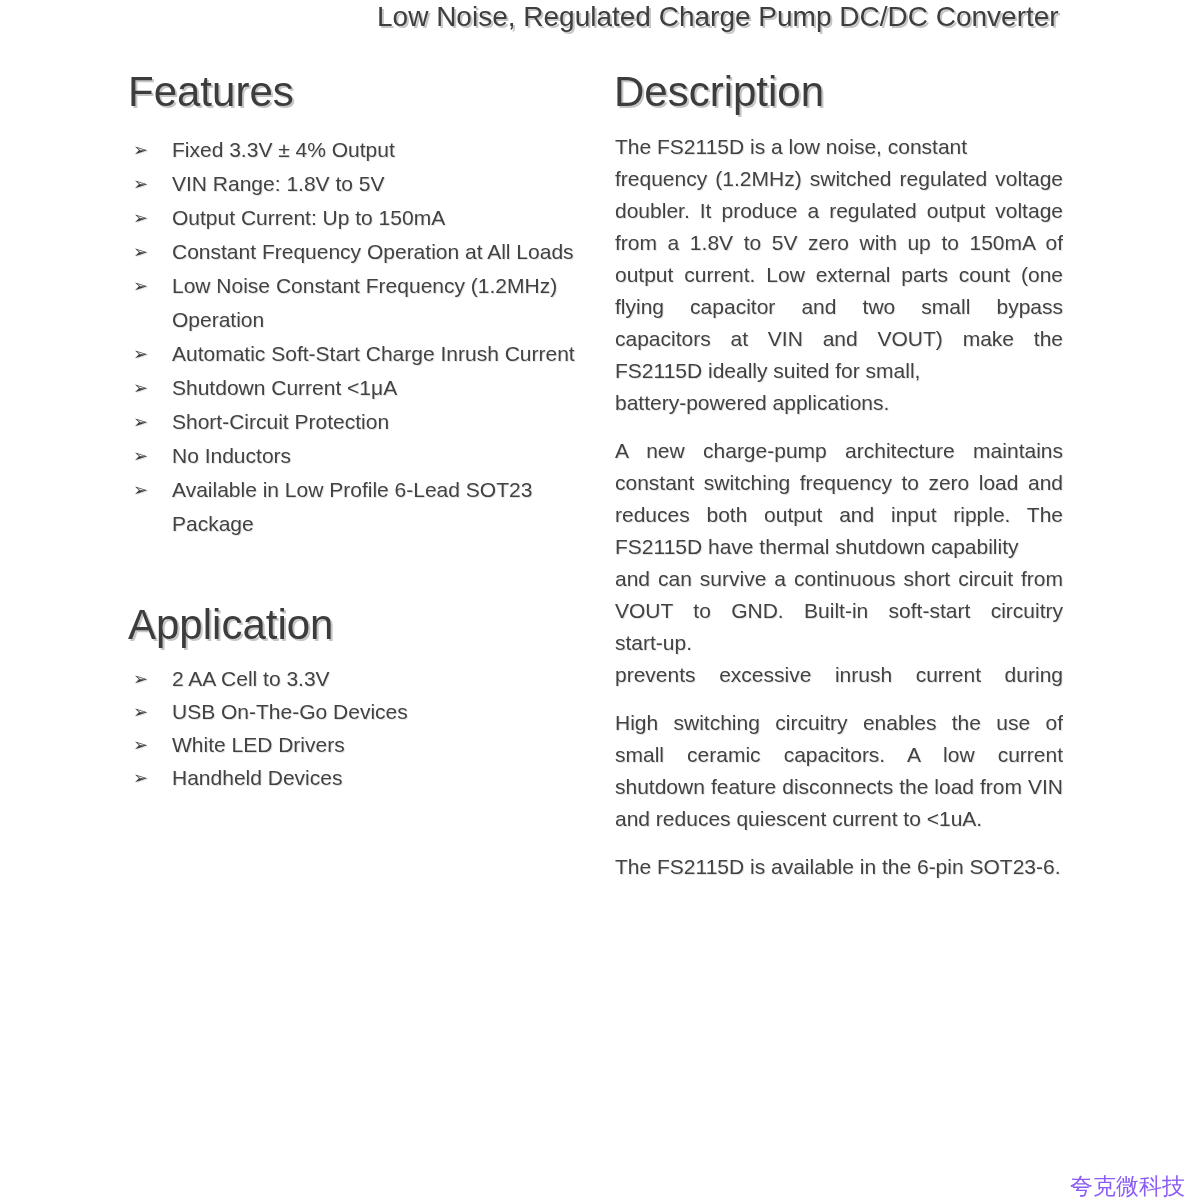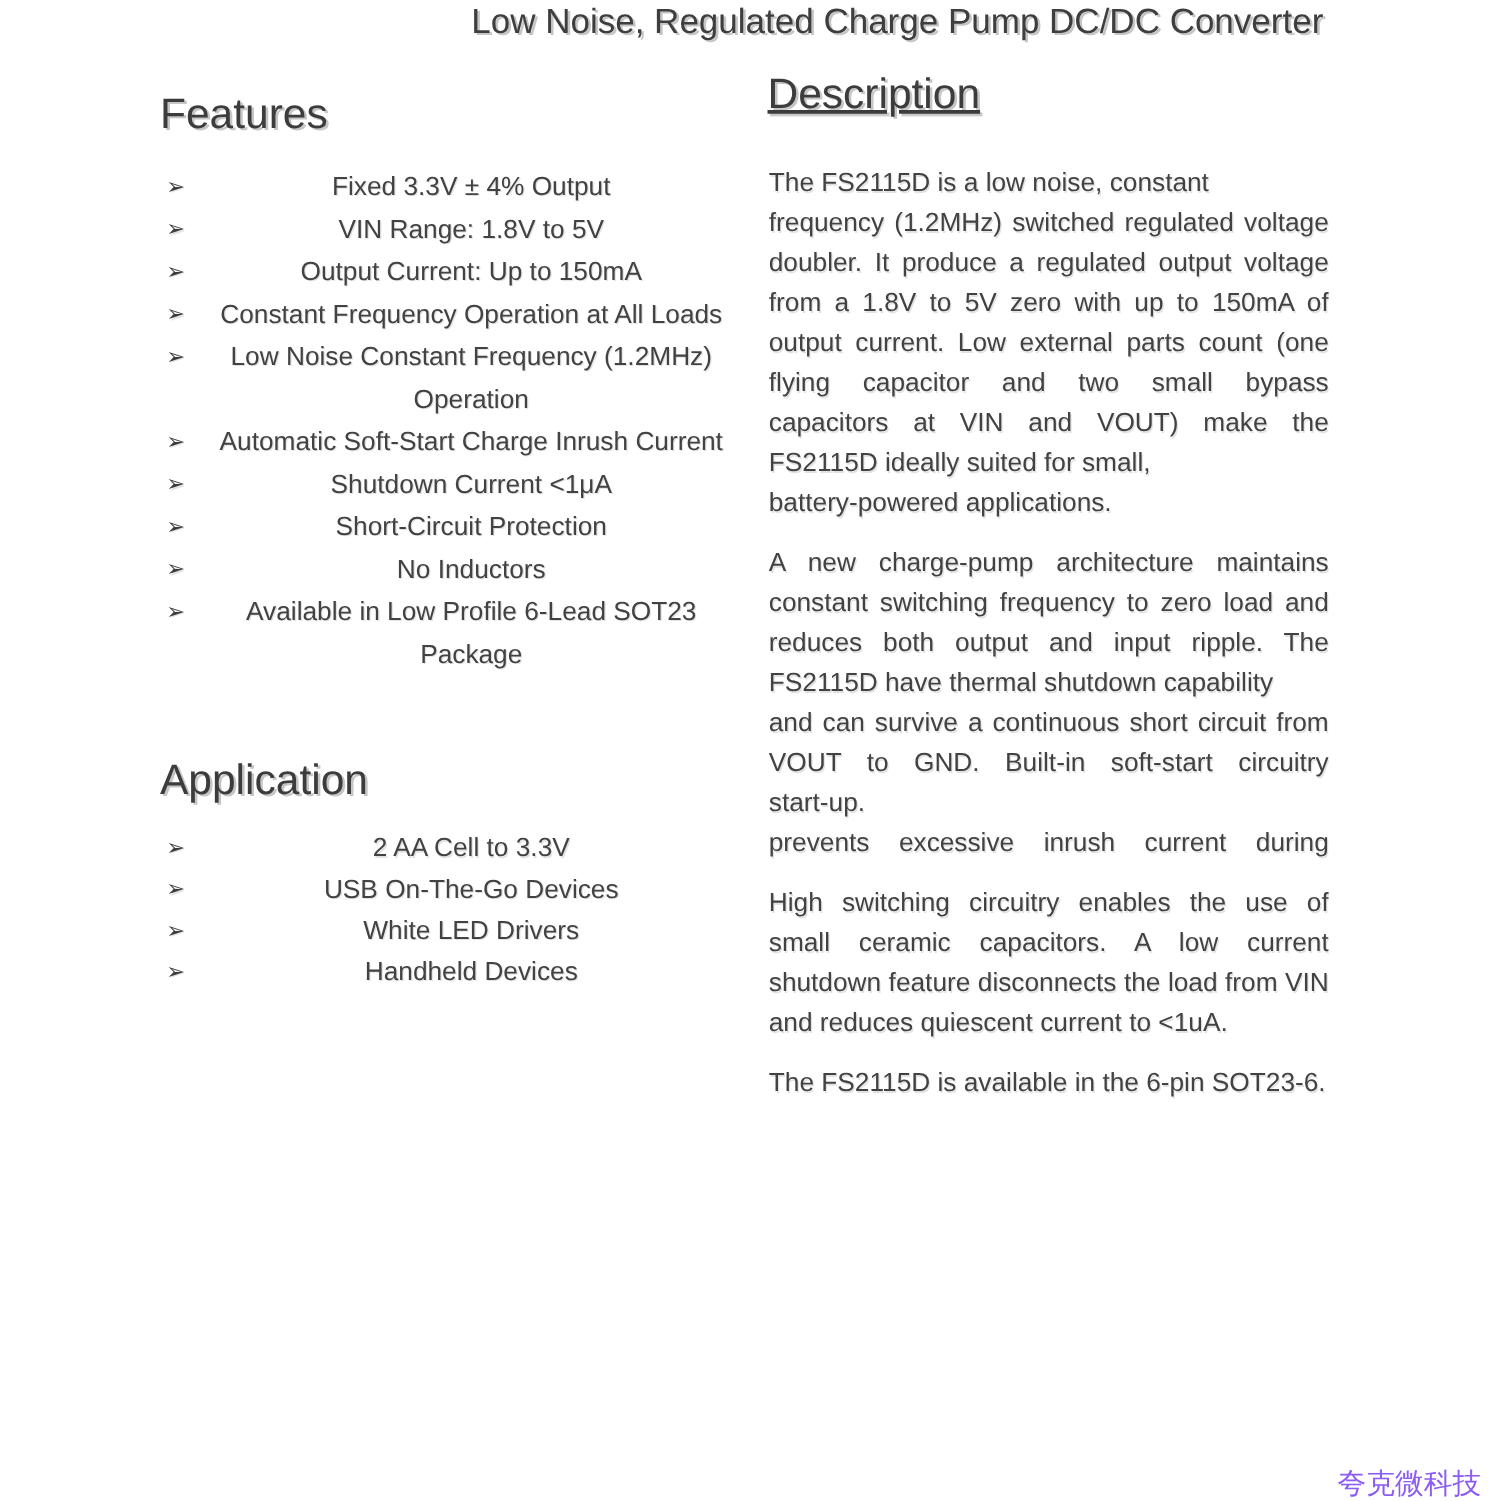--- a/index.html
+++ b/index.html
@@ -17,43 +17,43 @@
     left:377px; top:0px;
     font-size:28px;
     line-height:34px;
     color:#3e3e3e;
     text-shadow:2px 2px 0 #c6c6c6;
     white-space:nowrap;
     text-align:right;
   }
 
   .h2 {
-    font-size:34px;
+    font-size:42px;
     line-height:41px;
     color:#3c3c3c;
     text-shadow:2px 2px 0 #c6c6c6;
     white-space:nowrap;
   }
   #features-h    { left:128px; top:71px;  }
-  #description-h { left:614px; top:55px;text-decoration:underline;  }
+  #description-h { left:614px; top:71px;  }
   #application-h { left:128px; top:604px; }
 
   .bullet-list { font-size:21px; text-shadow:1px 1px 0 rgba(60,60,60,0.15); }
   #features-list    { left:133px; top:133px; }
   #application-list { left:133px; top:662px; }
   .bullet-list .li { display:flex; align-items:flex-start; }
   #features-list .li    { line-height:34px; }
   #application-list .li { line-height:33px; }
   .bullet {
     flex:0 0 39px; width:39px;
     font-family:"DejaVu Sans", sans-serif;
     font-size:18px;
     color:#3c3c3c;
   }
-  .li-text { width:410px;text-align:center; }
+  .li-text { width:410px; }
 
   .desc-col {
     left:615px; top:131px;
     width:452px;
     font-size:21px;
     text-shadow:1px 1px 0 rgba(60,60,60,0.15);
   }
   .para { margin:0 4px 16px 0; }
   .dline {
     line-height:32px;

